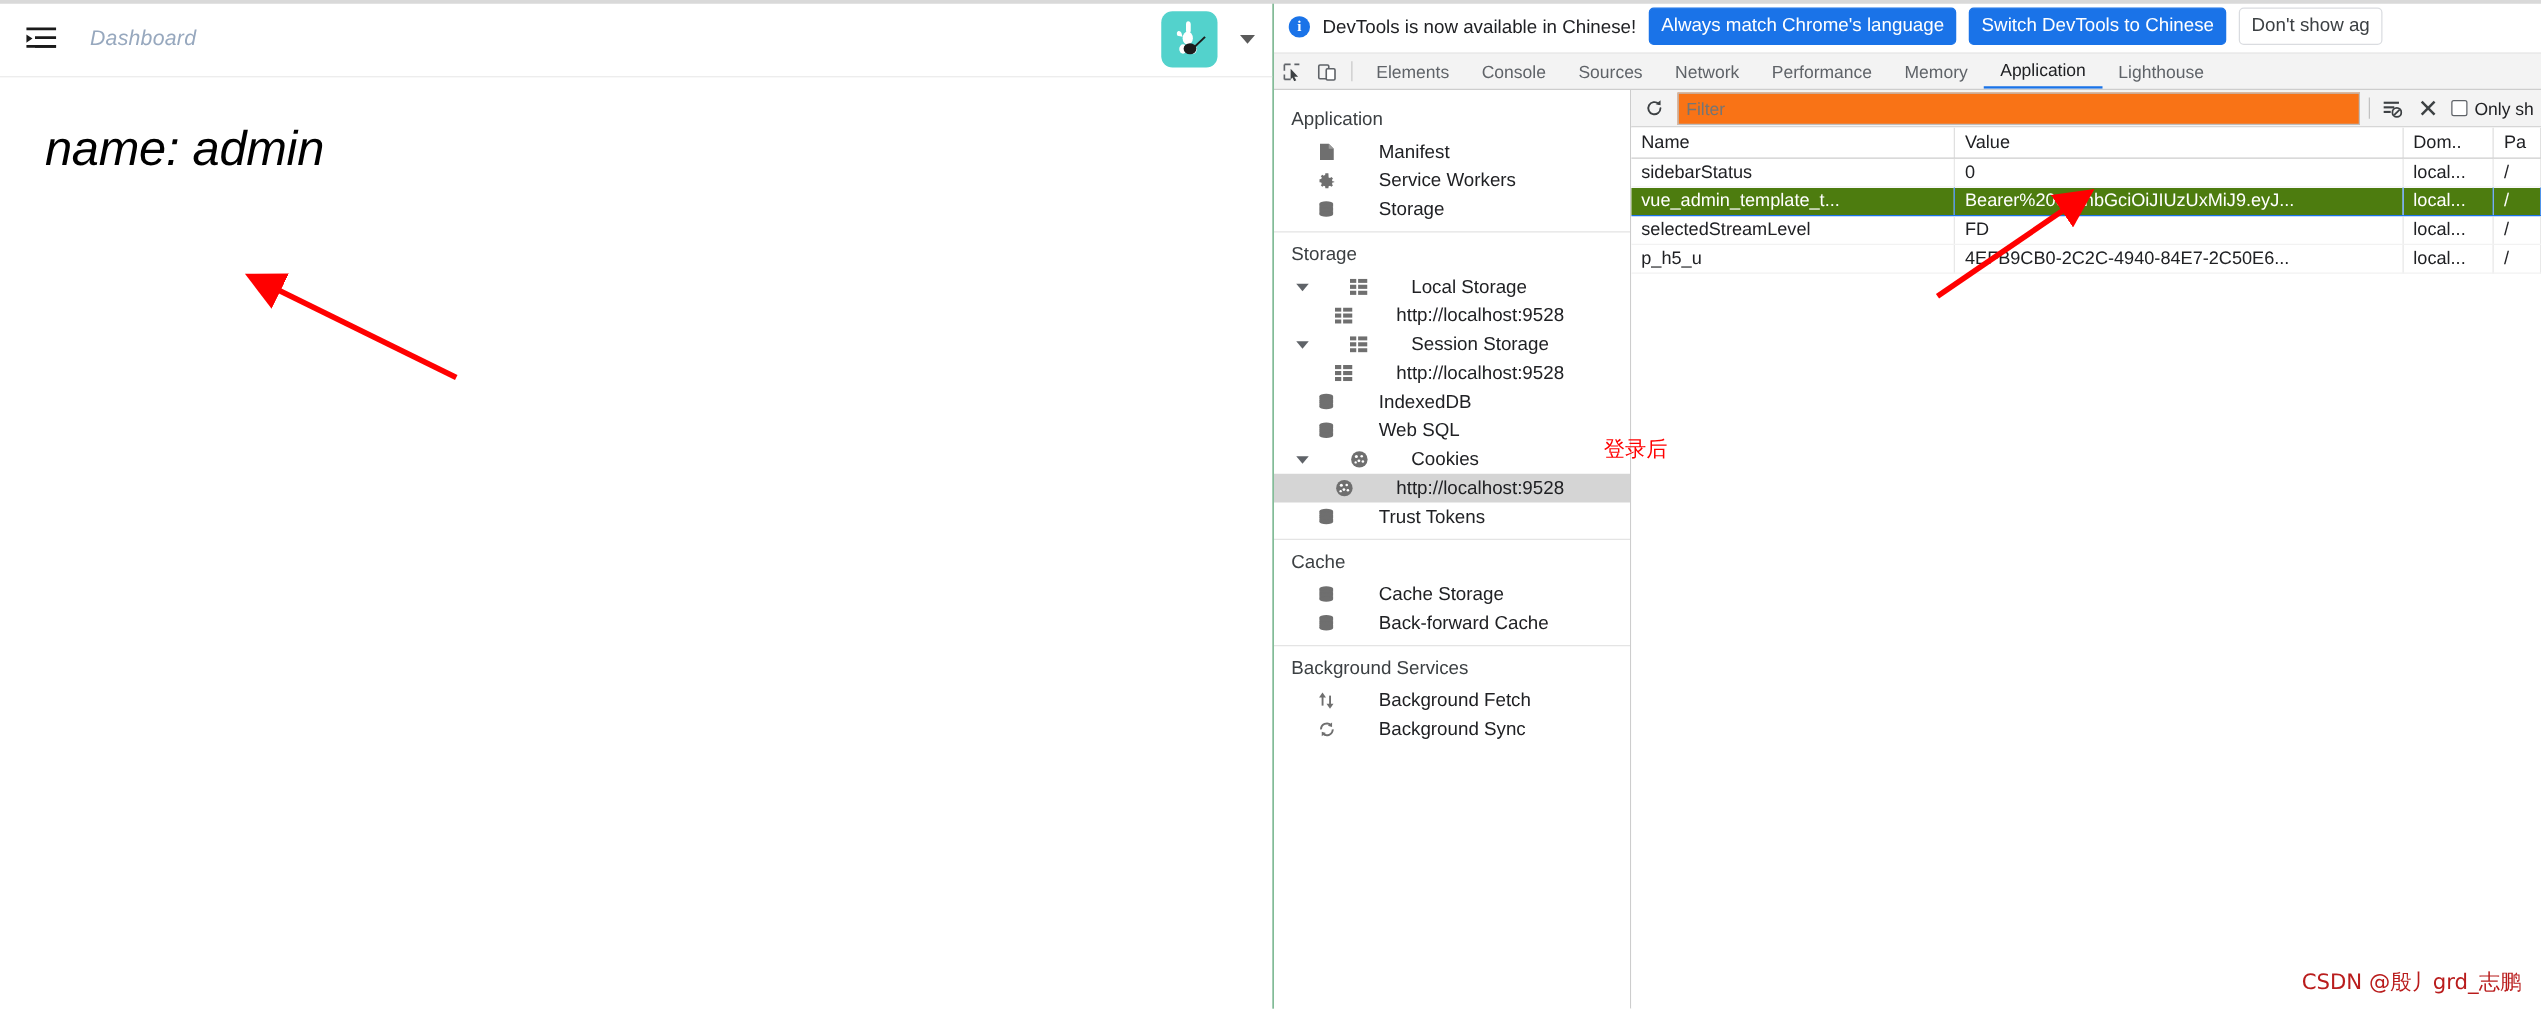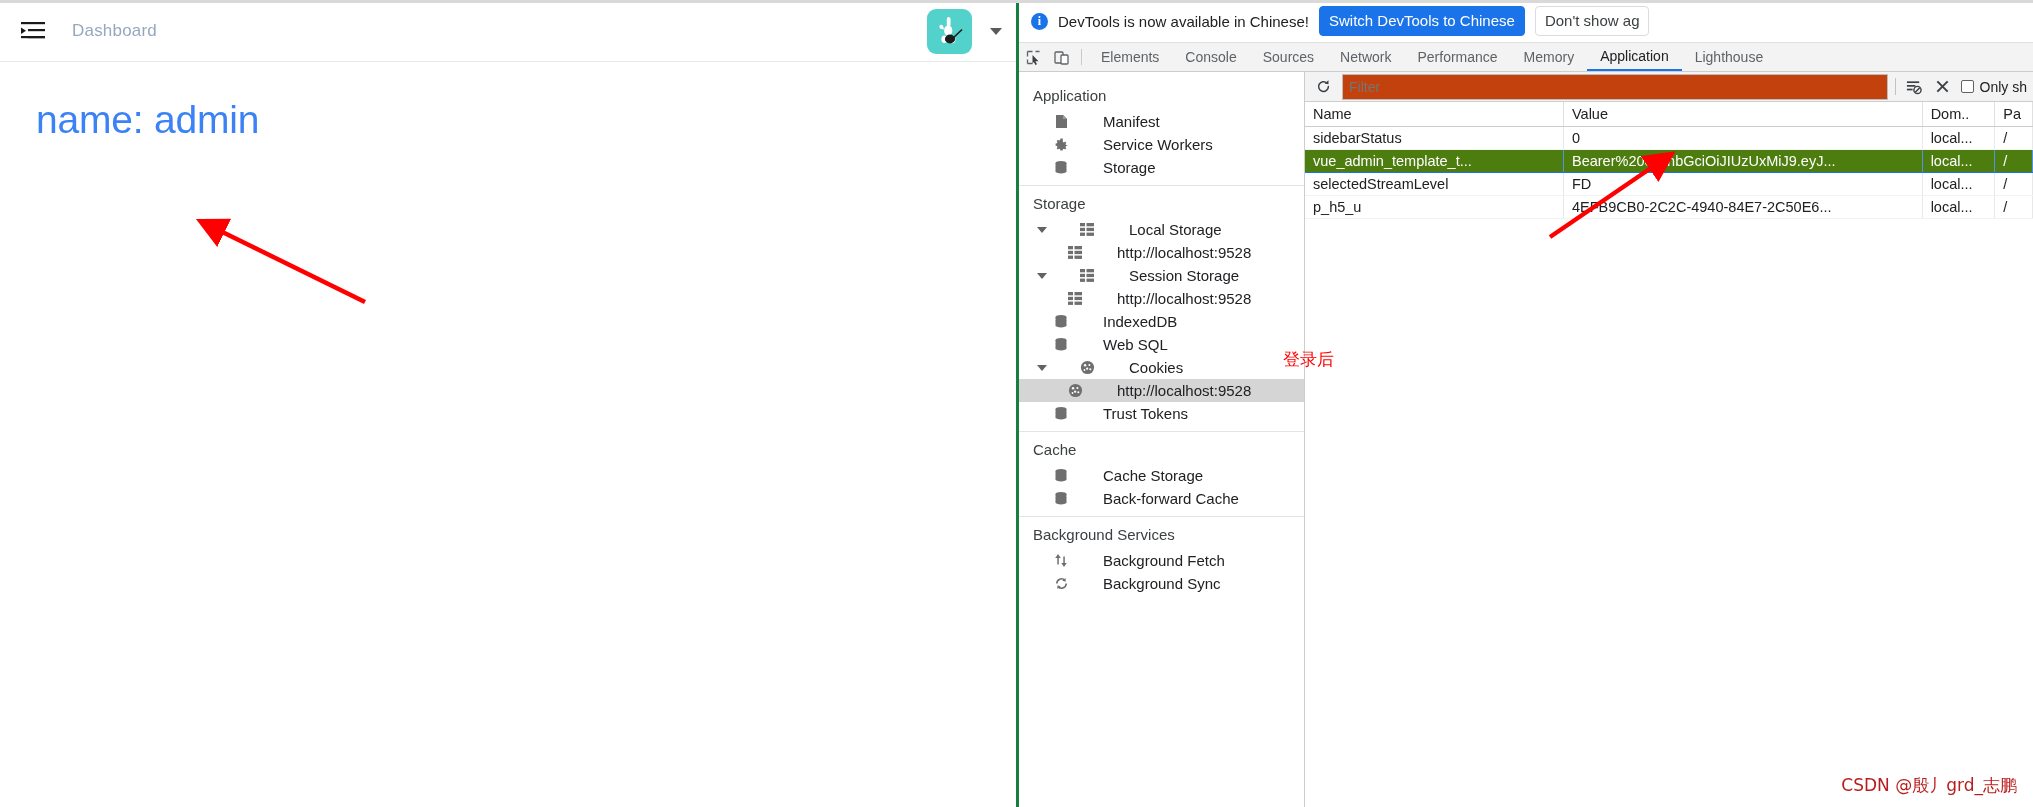--- a/index.html
+++ b/index.html
@@ -9,22 +9,23 @@
     background: #ffffff;
     overflow: hidden;
   }
   #root { position: relative; width: 2033px; height: 807px; display: flex; }
 
   
   #page-pane {
     position: relative;
     width: 1019px; height: 807px;
     background: #ffffff;
-    border-right: 3px solid #15803d;
+    border-right: 1px solid #15803d;
     overflow: hidden;
+    font-style: italic;
   }
   #page-navbar {
     position: relative;
     height: 62px;
     background: #ffffff;
     border-bottom: 1px solid #e8e8e8;
     box-shadow: 0 1px 4px rgba(0,21,41,.08);
     display: flex; align-items: center;
   }
   #hamburger {
@@ -53,21 +54,21 @@
   #caret-down {
     width: 0; height: 0; margin-left: 18px;
     border-left: 6px solid transparent;
     border-right: 6px solid transparent;
     border-top: 7px solid #5a5a5a;
     cursor: pointer;
   }
   #page-body { position: relative; height: 745px; background:#fff; }
   #page-heading {
     position: absolute; left: 36px; top: 36px;
-    font-size: 39px; font-weight: 400; color: #3b82f6;
+    font-size: 39px; font-weight: 400; color: #000000;
     font-family: "Liberation Sans", sans-serif;
     letter-spacing: -0.2px;
   }
   #arrow-left-annotation {
     position: absolute; left: 190px; top: 150px;
     width: 200px; height: 110px; pointer-events: none;
   }
 
   
   #devtools {
@@ -188,21 +189,21 @@
     border-bottom: 1px solid #cdcdcd;
     display: flex; align-items: center;
     padding: 0 6px;
     gap: 7px;
   }
   #refresh-btn { width:24px;height:22px;display:flex;align-items:center;justify-content:center;cursor:pointer; }
   #filter-input {
     flex: 1 1 auto;
     height: 21px;
     border: 1px solid #bdbdbd;
-    background: #c2410c;
+    background: #f97316;
     font-size: 14px;
     padding: 12px 6px;
     color: #202124;
     font-family: "Liberation Sans", sans-serif;
     min-width: 40px;
   }
   #filter-input::placeholder { color: #757575; }
   .vline { width:1px; height:17px; background:#c2c2c2; flex:0 0 1px; }
   .bar-icon { width:22px;height:22px;display:flex;align-items:center;justify-content:center;cursor:pointer; }
   #only-show-wrap { display:flex; align-items:center; gap:6px; white-space:nowrap; flex:0 0 auto; }
@@ -313,20 +314,21 @@
         <line x1="175" y1="90" x2="12" y2="10" stroke="#ff0000" stroke-width="4.5" marker-end="url(#ah1)"></line>
       </svg>
     </div>
   </div>
 
   <div id="devtools">
 
     <div id="dt-banner">
       <span class="info-circle">i</span>
       <span id="dt-banner-text">DevTools is now available in Chinese!</span>
+      <button class="banner-btn primary">Always match Chrome's language</button>
       <button class="banner-btn primary">Switch DevTools to Chinese</button>
       <button class="banner-btn secondary">Don't show ag</button>
     </div>
 
     <div id="dt-tabs">
       <div class="dt-toolicon">
         <svg width="15" height="15" viewBox="0 0 15 15">
           <path d="M1.5 1.5 h5 M1.5 1.5 v5 M13.5 1.5 h-4 M1.5 13.5 h5 M1.5 13.5 v-4" stroke="#5f6368" stroke-width="1.3" fill="none"></path>
           <polygon points="6.5,5 12.5,11.3 9.4,11.3 11,14.2 9.4,15 7.9,12 6.5,13.6" fill="#3c4043"></polygon>
         </svg>

